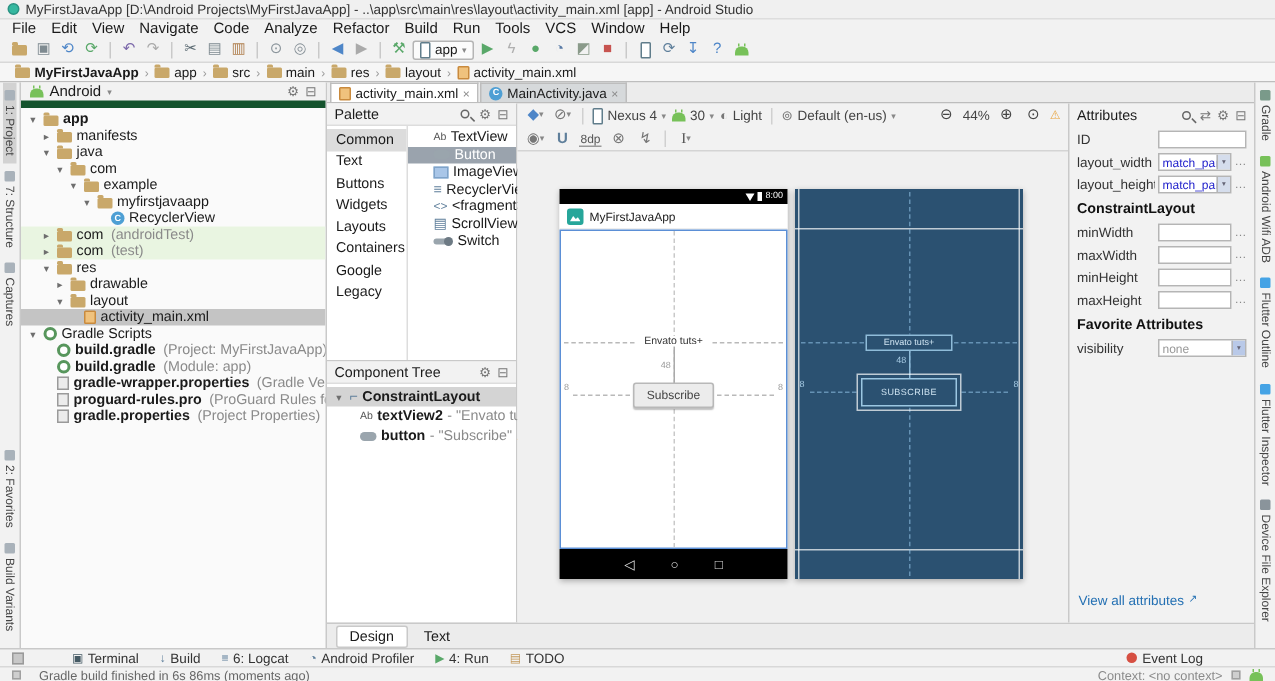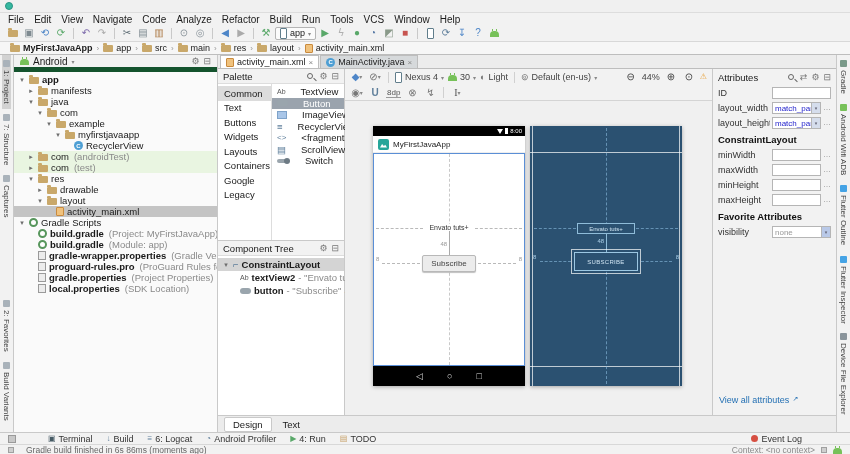--- a/index.html
+++ b/index.html
@@ -69,21 +69,21 @@
 .etab .x{color:#888;font-size:8px}
 .center-body{flex:1;display:flex;min-height:0}
 .west{width:127px;flex:none;border-right:1px solid #c9c9c9;display:flex;flex-direction:column;background:#fff}
 .phead{height:15px;flex:none;display:flex;align-items:center;gap:4px;padding:0 5px;font-size:9.5px;background:#f2f2f2;border-bottom:1px solid #ddd;white-space:nowrap}
 .palette{height:172px;flex:none;display:flex;flex-direction:column;border-bottom:1px solid #c9c9c9}
 .pbody{flex:1;display:flex;min-height:0}
 .pcats{width:54px;flex:none;border-right:1px solid #ddd;padding-top:2px}
 .pcat{height:14.5px;display:flex;align-items:center;padding:0 6px;font-size:9.5px}
 .pcat.sel{background:#dcdcdc}
 .pcomps{flex:1;padding-top:2px;min-width:0}
-.pcomp{height:11.5px;display:flex;align-items:center;gap:15px;padding:0 5px;font-size:9.5px;white-space:nowrap}
+.pcomp{height:11.5px;display:flex;align-items:center;gap:3px;padding:0 17px;font-size:9.5px;white-space:nowrap}
 .pcomp.sel{background:#9aa3ad;color:#fff}
 .pcomp .dl{margin-left:auto;color:#7a93a8;font-size:8px}
 .ctree{flex:1;display:flex;flex-direction:column;min-height:0}
 .crows{flex:1;padding-top:2px;background:#fff}
 .crow{height:13px;display:flex;align-items:center;gap:3px;padding:0 4px;font-size:9.5px;white-space:nowrap}
 .crow.sel{background:#d4d4d4}
 .crow .sfx{color:#8a8a8a}
 .crow .warn{margin-left:auto}
 
 .design{flex:1;display:flex;flex-direction:column;min-width:0;background:#f2f2f2}
@@ -149,20 +149,21 @@
 .sq{width:6px;height:6px;background:#cfcfcf;border:1px solid #a0a0a0;flex:none}
 .sright{margin-left:auto;display:flex;align-items:center;gap:6px;color:#8a8a8a}
 </style>
 </head>
 <body>
 
 <div class="app">
 
   <div class="titlebar">
     <span class="as-logo"></span>
+    <span>MyFirstJavaApp [D:\Android Projects\MyFirstJavaApp] - ..\app\src\main\res\layout\activity_main.xml [app] - Android Studio</span>
   </div>
 
   <div class="menubar" id="menubar">
       <span class="mi">File</span>
       <span class="mi">Edit</span>
       <span class="mi">View</span>
       <span class="mi">Navigate</span>
       <span class="mi">Code</span>
       <span class="mi">Analyze</span>
       <span class="mi">Refactor</span>
@@ -387,26 +388,20 @@
             <span class="exp"></span>
             <span class="ic ic-props"></span>
             <span class="tl b">proguard-rules.pro</span>
             <span class="ts">(ProGuard Rules for app)</span>
           </div>
           <div class="trow" style="padding-left:13px">
             <span class="exp"></span>
             <span class="ic ic-props"></span>
             <span class="tl b">gradle.properties</span>
             <span class="ts">(Project Properties)</span>
-          </div>
-          <div class="trow" style="padding-left:13px">
-            <span class="exp"></span>
-            <span class="ic ic-props"></span>
-            <span class="tl b">local.properties</span>
-            <span class="ts">(SDK Location)</span>
           </div>
         </div>
     </div>
 
     <div class="center">
 
       <div class="etabs">
         <span class="etab sel">
           <span class="ic ic-xml"></span>
           <span>activity_main.xml</span>

